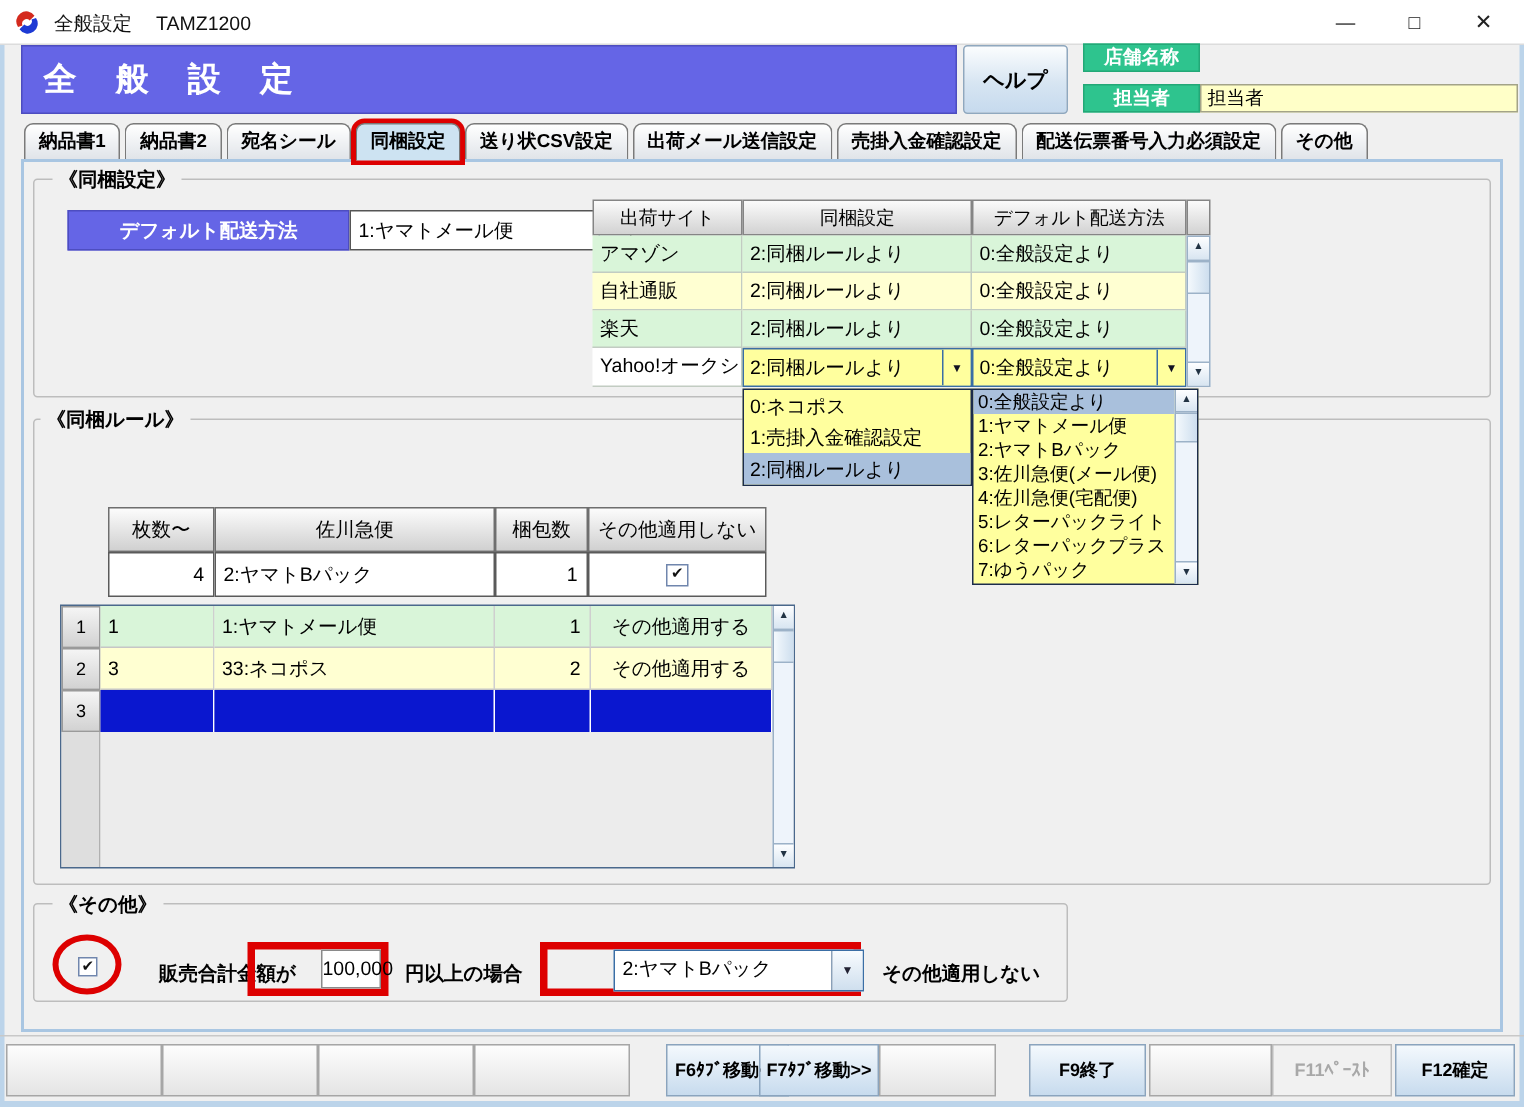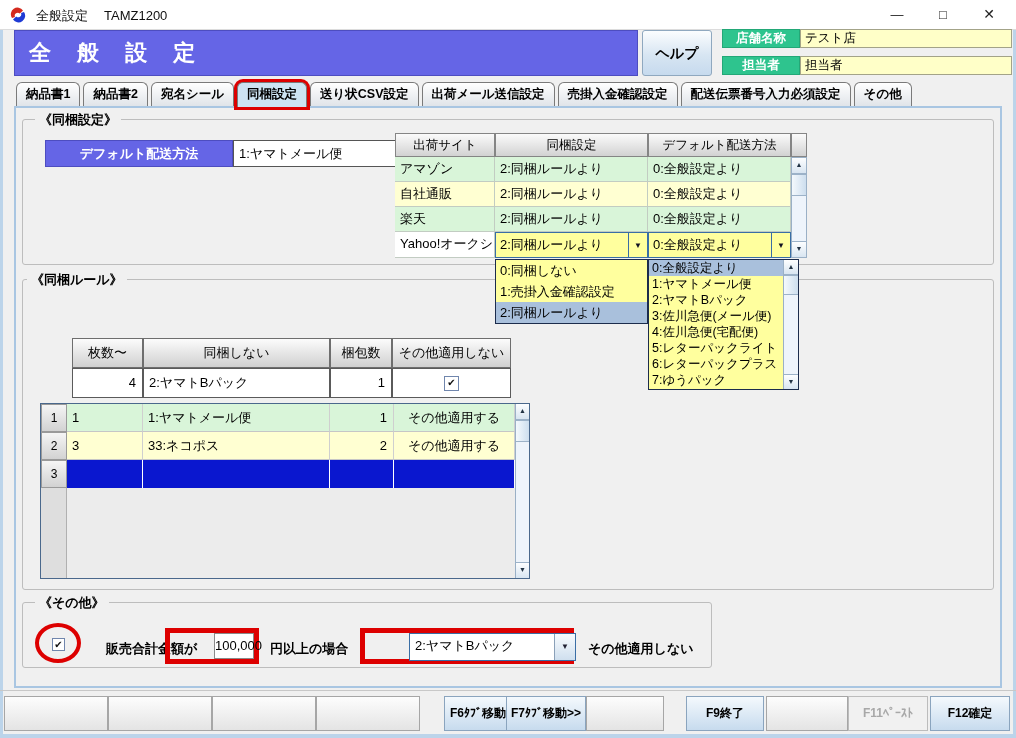--- a/index.html
+++ b/index.html
@@ -106,21 +106,20 @@
     <div class="abs wbtn" style="left:966px;font-size:14px;">✕</div>
   </div>
 
   <div class="abs edge" style="left:0;top:30px;width:3px;height:708px;"></div>
   <div class="abs edge" style="left:1013px;top:30px;width:3px;height:708px;"></div>
   <div class="abs edge" style="left:0;top:734px;width:1016px;height:4px;"></div>
 
   <div class="abs helpbtn">ヘルプ</div>
   <div class="abs banner">全 般 設 定</div>
   <div class="abs glabel" style="left:722px;top:29px;">店舗名称</div>
-  <div class="abs yfield" style="left:800px;top:29px;">テスト店</div>
   <div class="abs glabel" style="left:722px;top:56px;">担当者</div>
   <div class="abs yfield" style="left:800px;top:56px;">担当者</div>
 
   <div class="abs tabbar">
     <div class="tab">納品書1</div>
     <div class="tab">納品書2</div>
     <div class="tab">宛名シール</div>
     <div class="tab active">同梱設定</div>
     <div class="tab">送り状CSV設定</div>
     <div class="tab">出荷メール送信設定</div>
@@ -175,21 +174,21 @@
   </div>
   <div class="abs hcell" style="left:791px;top:133px;width:16px;"></div>
   <div class="abs sb" style="left:791px;top:157px;width:16px;height:101px;">
     <div class="sbtn">▲</div>
     <div class="sthumb"></div>
     <div class="ssp"></div>
     <div class="sbtn bot">▼</div>
   </div>
 
   <div class="abs dlist" style="left:495px;top:259px;width:153px;">
-    <div class="ditem">0:同梱しない</div>
+    <div class="ditem">0:ネコポス</div>
     <div class="ditem">1:売掛入金確認設定</div>
     <div class="ditem hl">2:同梱ルールより</div>
   </div>
 
   <div class="abs dlist" style="left:648px;top:259px;width:151px;height:131px;display:flex;">
     <div style="width:134px;">
       <div class="ditem2 hl">0:全般設定より</div>
       <div class="ditem2">1:ヤマトメール便</div>
       <div class="ditem2">2:ヤマトBパック</div>
       <div class="ditem2">3:佐川急便(メール便)</div>
@@ -205,21 +204,21 @@
       <div class="sbtn bot" style="height:14px;">▼</div>
     </div>
   </div>
 
   <div class="abs grp" style="left:22px;top:279px;width:972px;height:311px;">
     <div class="abs grp-label" style="left:4px;top:-9px;">《同梱ルール》</div>
   </div>
 
   <div class="abs" style="left:72px;top:338px;display:flex;">
     <div class="rh" style="width:71px;">枚数〜</div>
-    <div class="rh" style="width:187px;">同梱しない</div>
+    <div class="rh" style="width:187px;">佐川急便</div>
     <div class="rh" style="width:62px;">梱包数</div>
     <div class="rh" style="width:119px;">その他適用しない</div>
   </div>
   <div class="abs" style="left:72px;top:368px;display:flex;">
     <div class="re tr" style="width:71px;">4</div>
     <div class="re tl" style="width:187px;">2:ヤマトBパック</div>
     <div class="re tr" style="width:62px;">1</div>
     <div class="re tc" style="width:119px;">
       <span class="cb">✔</span>
     </div>

